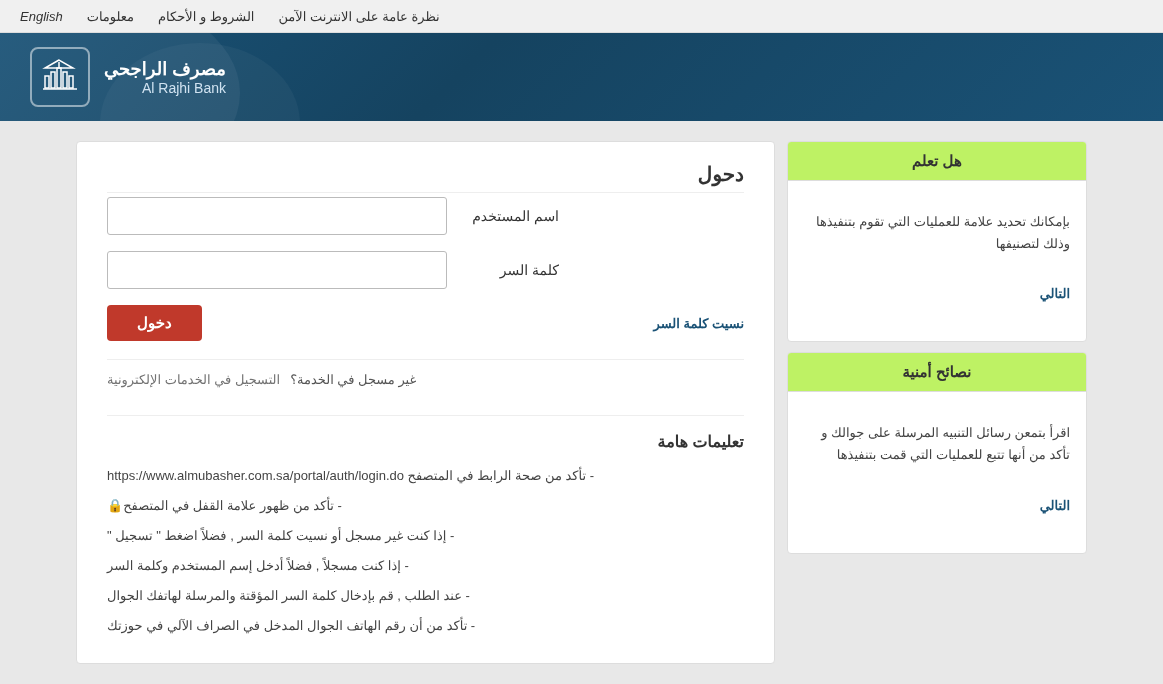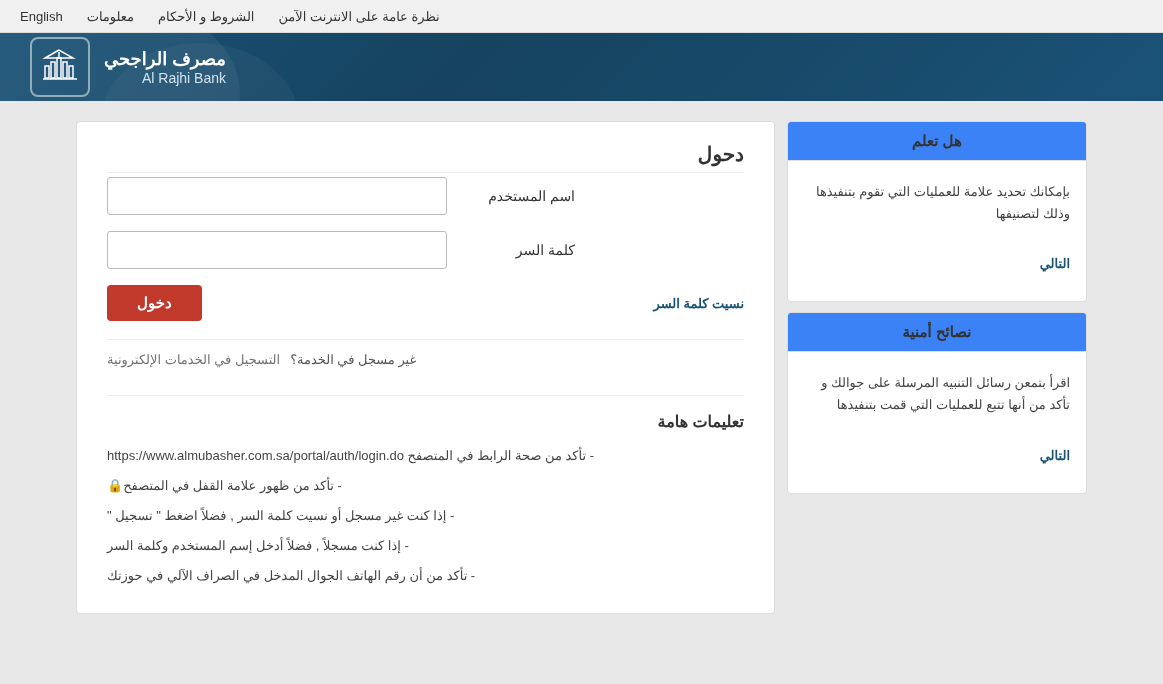--- a/index.html
+++ b/index.html
@@ -24,26 +24,27 @@
     }
     .topnav a {
       font-size: 13px;
       color: #333;
       text-decoration: none;
       cursor: pointer;
     }
     .topnav a.english {
       direction: ltr;
       color: #333;
+      font-style: italic;
     }
 
     
     .banner {
       background: linear-gradient(135deg, #1a5276 0%, #154360 40%, #1a5276 100%);
-      height: 68px;
+      height: 88px;
       display: flex;
       align-items: center;
       justify-content: flex-end;
       padding: 4px 30px;
       position: relative;
       overflow: hidden;
     }
     .banner::before {
       content: '';
       position: absolute;
@@ -118,30 +119,30 @@
       flex-direction: column;
       gap: 10px;
     }
     .sidebar-card {
       background: #fff;
       border: 1px solid #ddd;
       border-radius: 4px;
       overflow: hidden;
     }
     .sidebar-card-header {
-      background: #3b82f6;
+      background: #bef264;
       padding: 10px 16px;
       font-size: 15px;
       font-weight: bold;
       color: #333;
       text-align: center;
       border-bottom: 1px solid #ddd;
     }
     .sidebar-card-body {
-      padding: 20px 16px;
+      padding: 30px 16px;
       font-size: 13px;
       color: #444;
       line-height: 1.7;
       text-align: right;
       border-radius: 27px;
     }
     .sidebar-link {
       color: #1a5276;
       font-size: 13px;
       font-weight: bold;
@@ -170,21 +171,21 @@
       padding-bottom: 6px;
       border-bottom: 1px solid #eee;
     }
 
     
     .form-row {
       display: flex;
       align-items: center;
       margin-bottom: 16px;
       justify-content: flex-end;
-      gap: 28px;
+      gap: 12px;
     }
     .form-label {
       font-size: 14px;
       color: #333;
       white-space: nowrap;
       min-width: 100px;
       text-align: right;
     }
     .form-input {
       width: 340px;
@@ -345,18 +346,19 @@
       <a class="register-link">التسجيل في الخدمات الإلكترونية</a>
     </div>
 
     <div class="instructions-section">
       <h3 class="instructions-title">تعليمات هامة</h3>
       <div class="instructions-list">
         <p>- تأكد من صحة الرابط في المتصفح https://www.almubasher.com.sa/portal/auth/login.do</p>
         <p>- تأكد من ظهور علامة القفل في المتصفح🔒</p>
         <p>- إذا كنت غير مسجل أو نسيت كلمة السر , فضلاً اضغط " تسجيل "</p>
         <p>- إذا كنت مسجلاً , فضلاً أدخل إسم المستخدم وكلمة السر</p>
+        <p>- عند الطلب , قم بإدخال كلمة السر المؤقتة والمرسلة لهاتفك الجوال</p>
         <p>- تأكد من أن رقم الهاتف الجوال المدخل في الصراف الآلي في حوزتك</p>
       </div>
     </div>
   </div>
 
 </div>
 
 </body></html>

